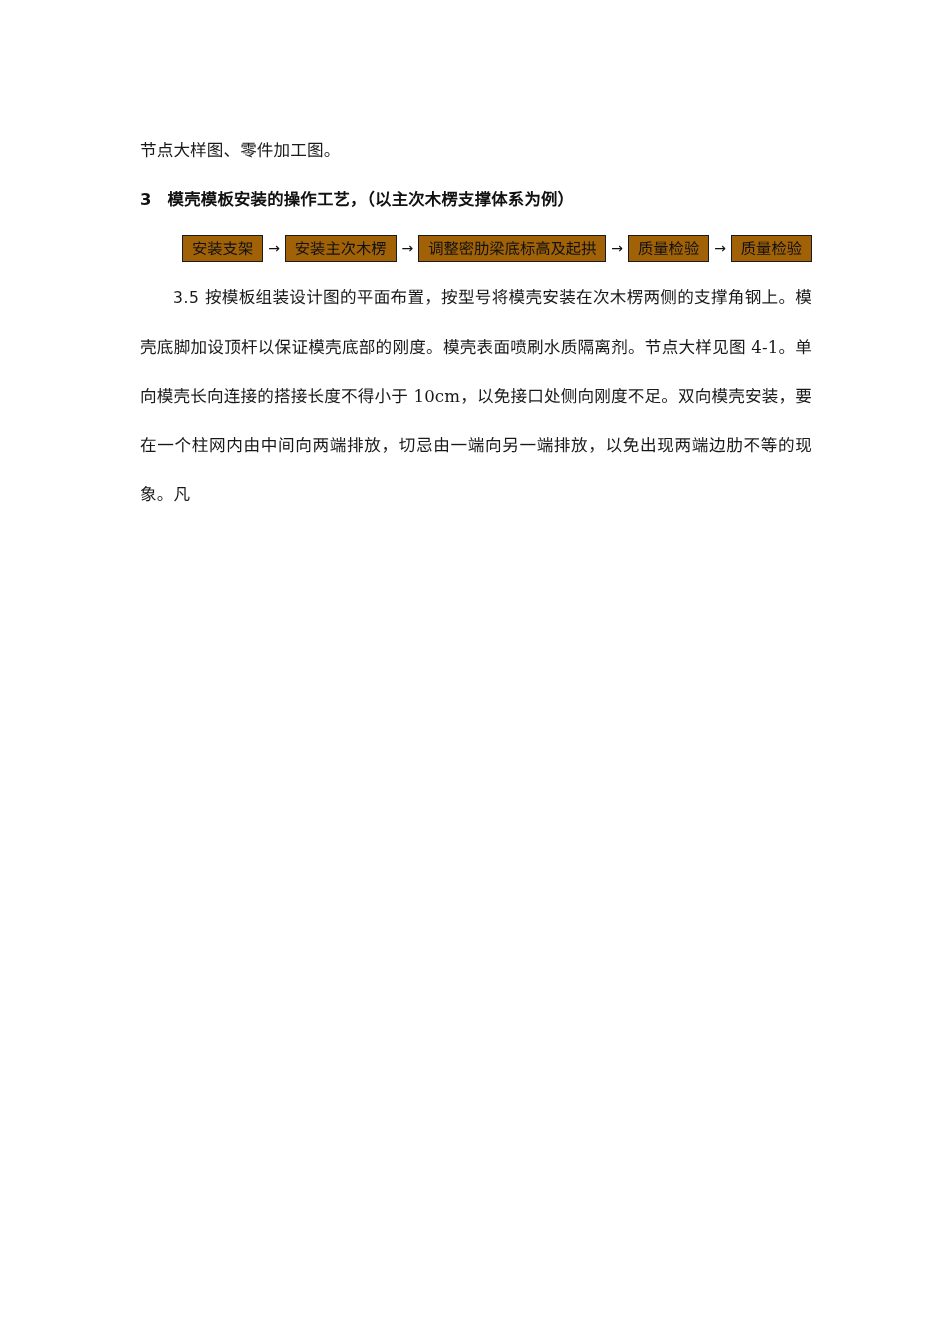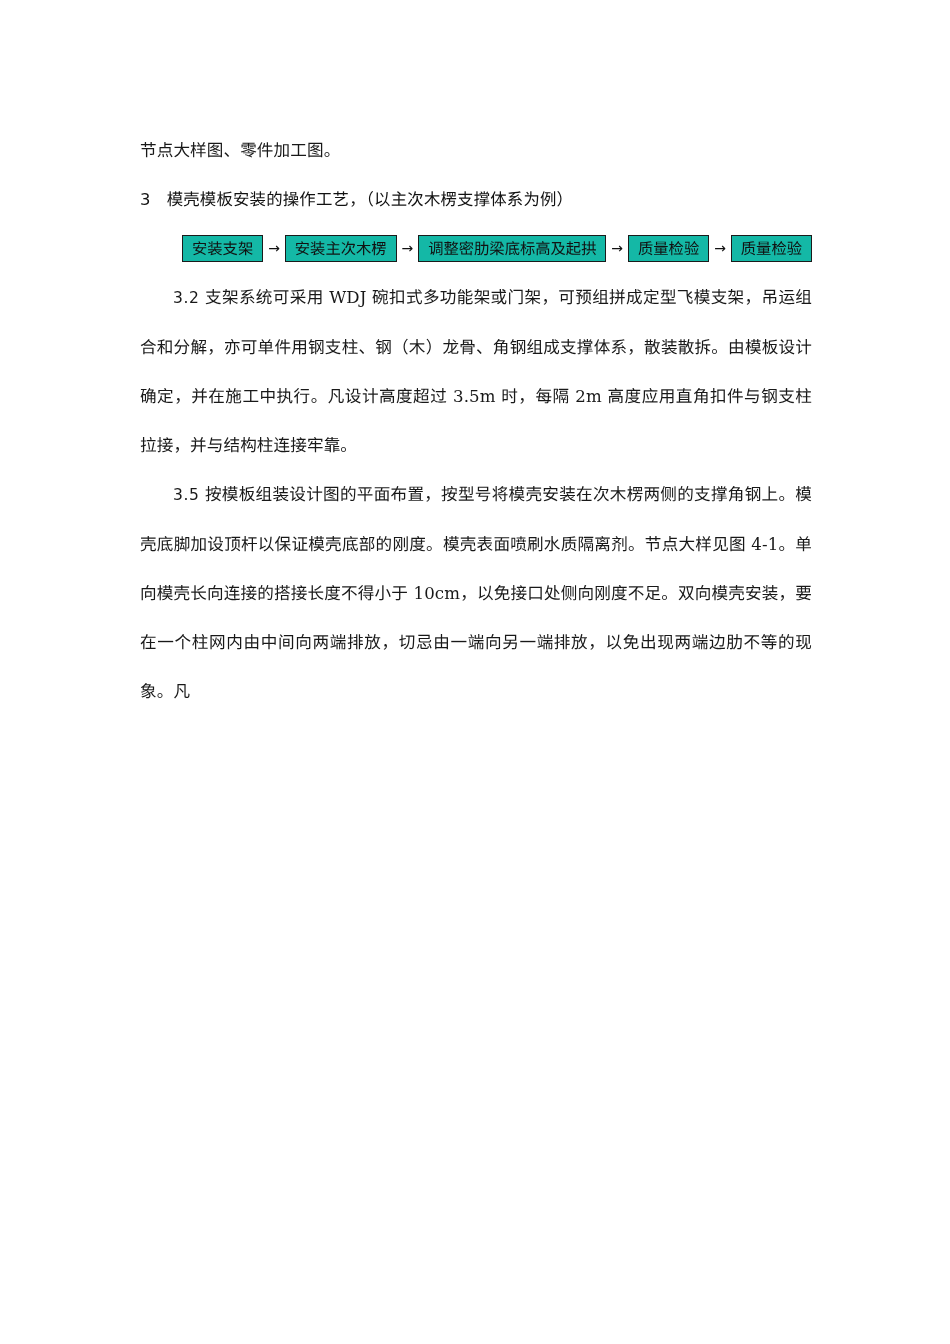--- a/index.html
+++ b/index.html
@@ -56,21 +56,21 @@
   .para .num-light {
     font-family: "DejaVu Sans", "Liberation Sans", sans-serif;
     font-weight: 400;
     font-size: 15.5px;
     letter-spacing: 0.6px;
   }
 
   
   .heading {
     font-family: "DejaVu Sans", "Liberation Sans", sans-serif;
-    font-weight: 400;
+    font-weight: 700;
     font-size: 16.4px;
     line-height: 49px;
     margin: 0;
     color: #111;
     letter-spacing: 0.2px;
   }
   .heading .hnum {
     margin-right: 16px;
   }
 
@@ -99,21 +99,21 @@
     gap: 0;
   }
   .flow-box {
     border: 1.6px solid #1b1b1b;
     height: 27px;
     line-height: 26px;
     padding: 0 9px;
     font-size: 15.3px;
     white-space: nowrap;
     box-sizing: border-box;
-    background: #14b8a6;
+    background: #a16207;
     color: #111;
     font-family: "DejaVu Serif", "Liberation Serif", serif;
   }
   .flow-arrow {
     display: inline-block;
     width: 34px;
     text-align: center;
     font-size: 14px;
     line-height: 27px;
     color: #111;
@@ -142,23 +142,20 @@
       <span class="flow-arrow">→</span>
       <div class="flow-box">安装主次木楞</div>
       <span class="flow-arrow">→</span>
       <div class="flow-box">调整密肋梁底标高及起拱</div>
       <span class="flow-arrow">→</span>
       <div class="flow-box">质量检验</div>
       <span class="flow-arrow">→</span>
       <div class="flow-box">质量检验</div>
     </div>
 
-    <p class="para indent">
-      <span class="num-light">3.2</span>&nbsp;<span>支架系统可采用 WDJ 碗扣式多功能架或门架，可预组拼成定型飞模支架，吊运组合和分解，亦可单件用钢支柱、钢（木）龙骨、角钢组成支撑体系，散装散拆。由模板设计确定，并在施工中执行。凡设计高度超过 3.5m 时，每隔 2m 高度应用直角扣件与钢支柱拉接，并与结构柱连接牢靠。</span>
-    </p>
 
 
 
     <p class="para indent">
       <span class="num-light">3.5</span>&nbsp;<span>按模板组装设计图的平面布置，按型号将模壳安装在次木楞两侧的支撑角钢上。模壳底脚加设顶杆以保证模壳底部的刚度。模壳表面喷刷水质隔离剂。节点大样见图 4-1。单向模壳长向连接的搭接长度不得小于 10cm，以免接口处侧向刚度不足。双向模壳安装，要在一个柱网内由中间向两端排放，切忌由一端向另一端排放，以免出现两端边肋不等的现象。凡</span>
     </p>
 
   </div>
 </div>
 

